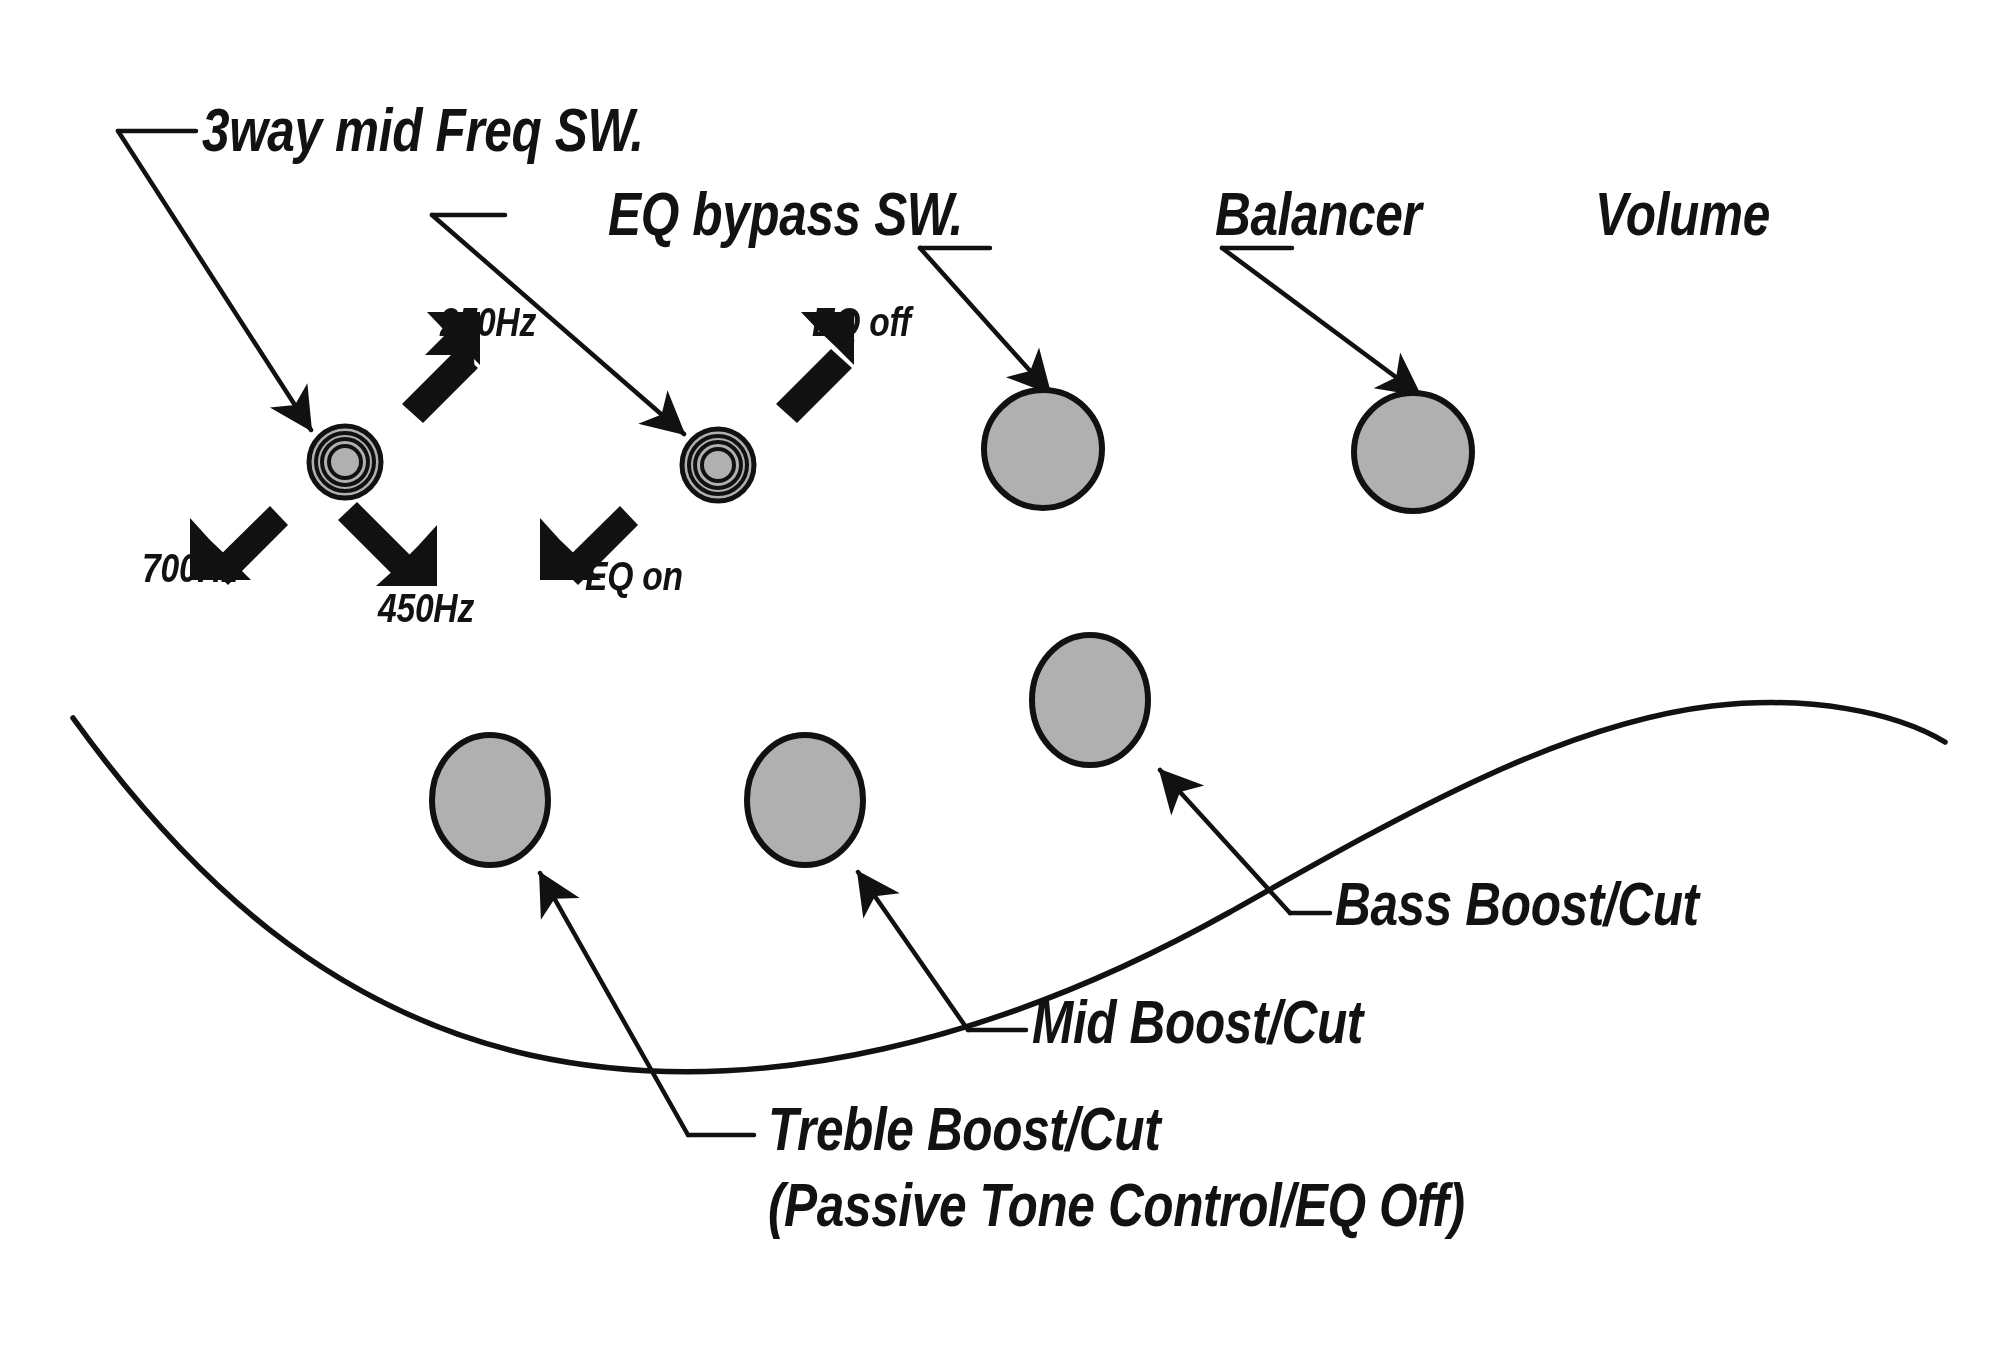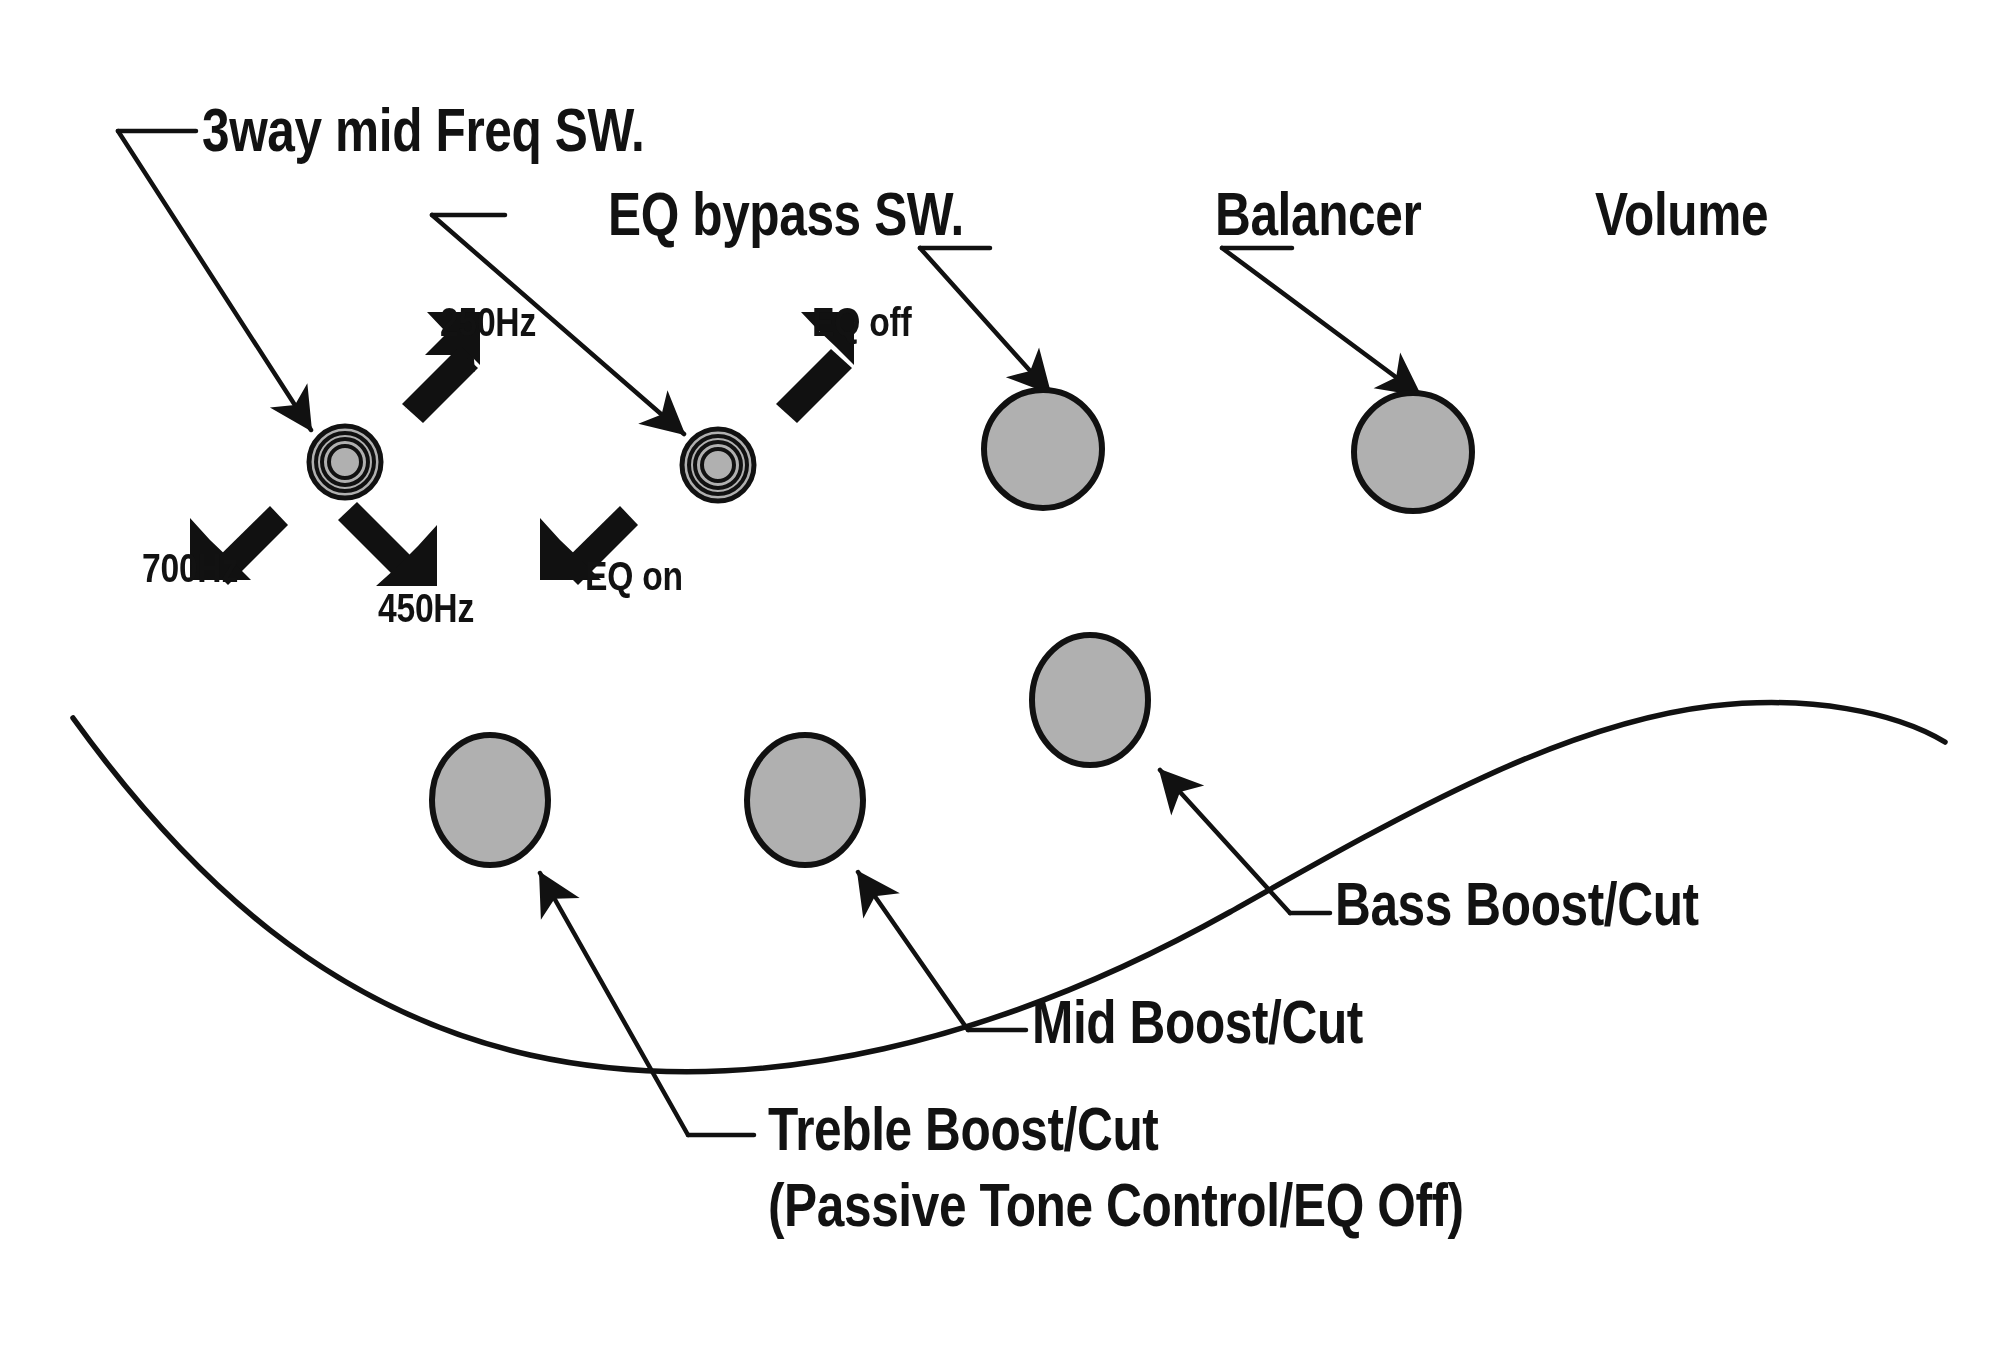--- a/index.html
+++ b/index.html
@@ -8,20 +8,21 @@
     padding: 0;
     background: #ffffff;
   }
   #stage {
     position: relative;
     width: 2000px;
     height: 1344px;
     background: #ffffff;
     overflow: hidden;
     font-family: "Liberation Sans", "DejaVu Sans", sans-serif;
+    font-style: italic;
   }
   #stage svg.layer {
     position: absolute;
     left: 0;
     top: 0;
     width: 2000px;
     height: 1350px;
   }
   .lbl {
     position: absolute;

